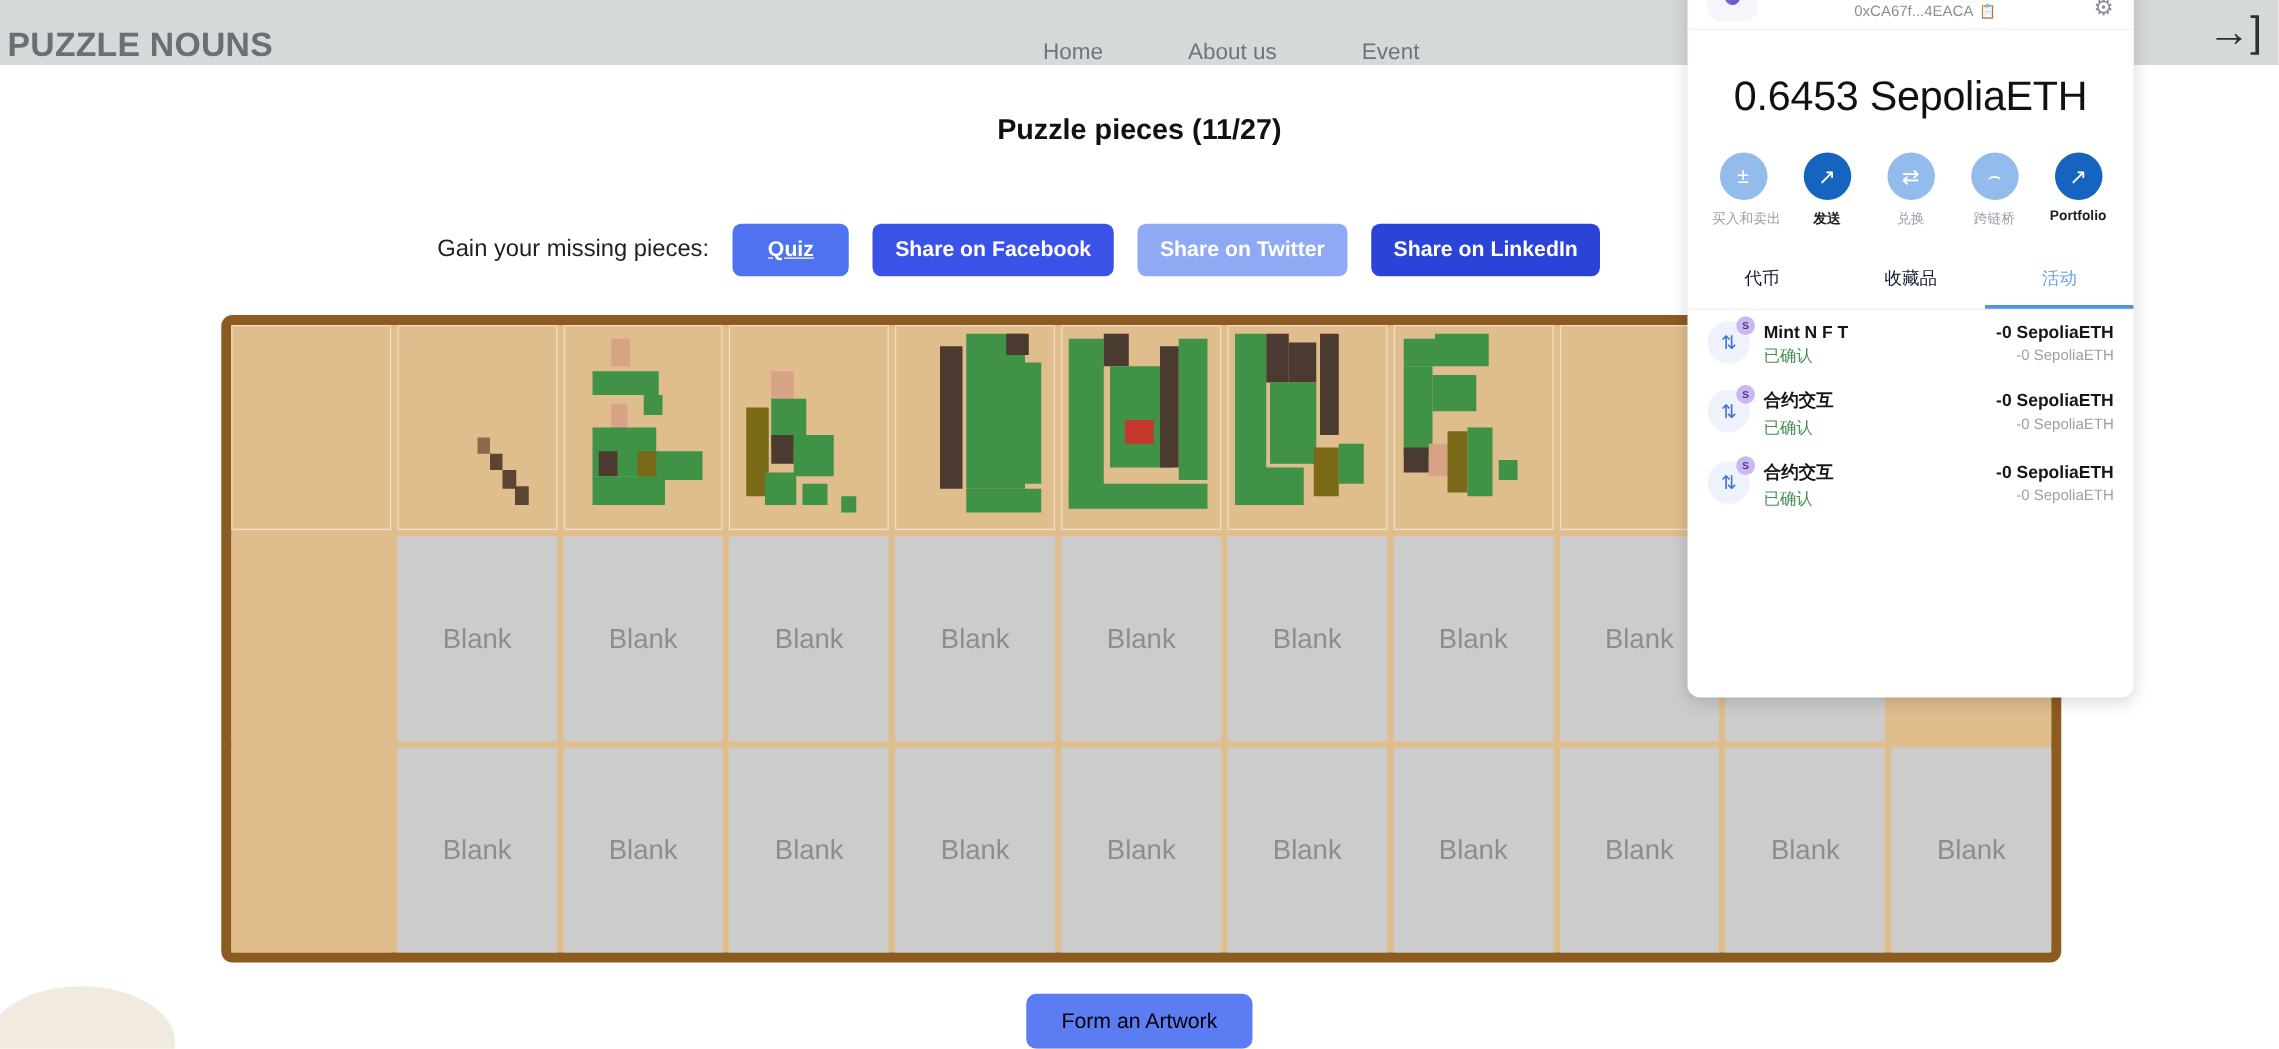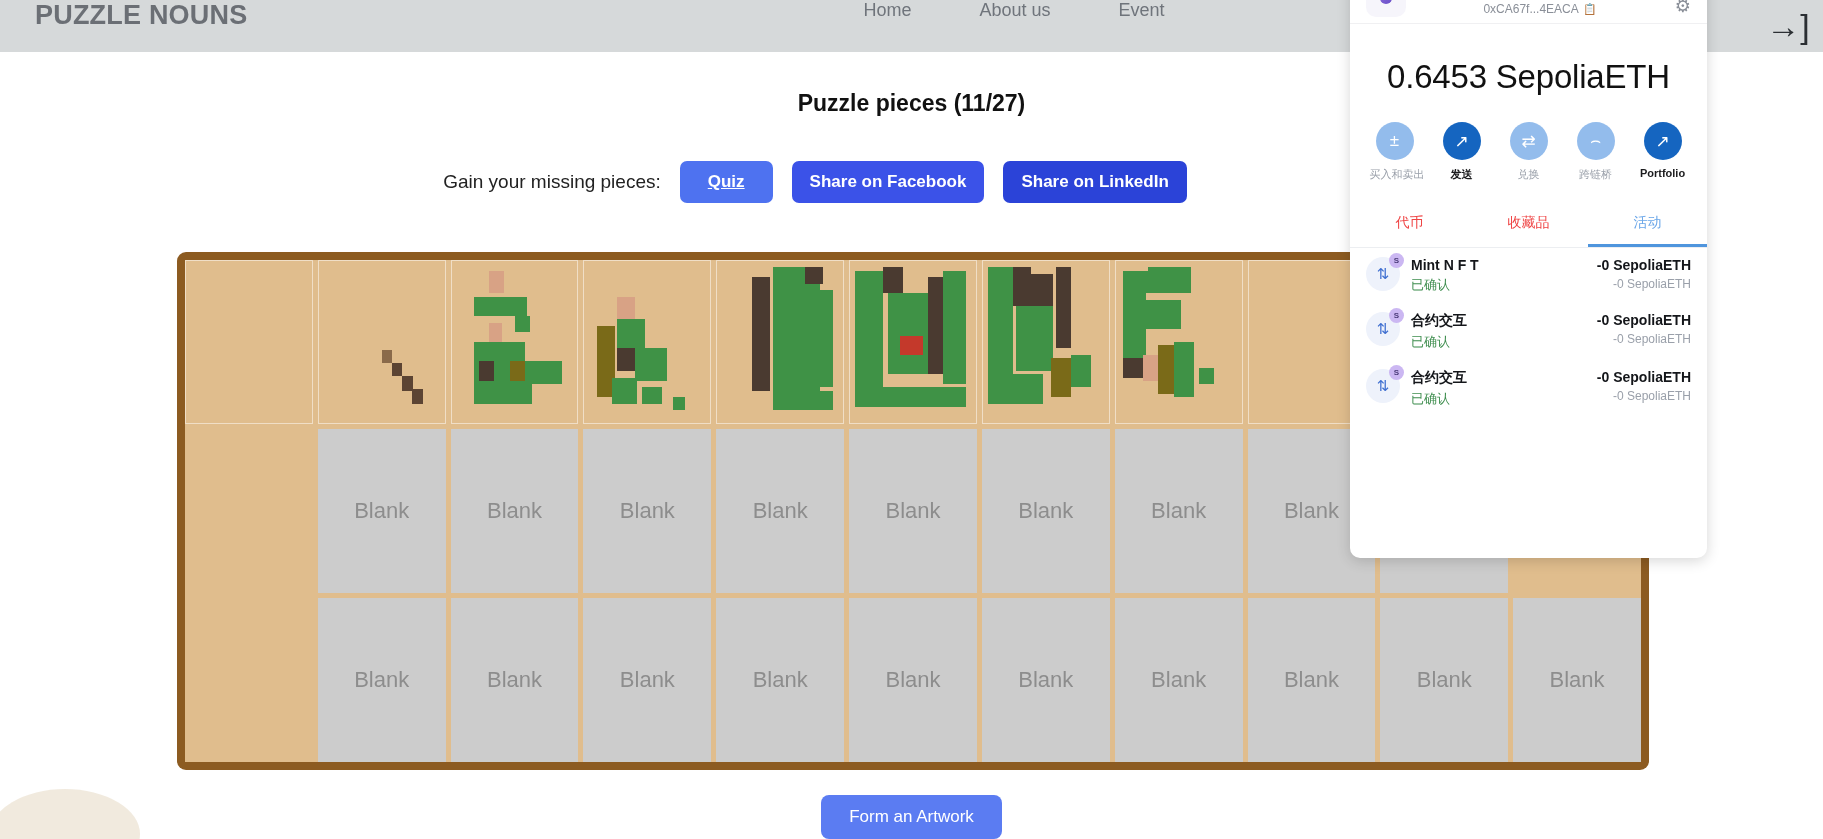--- a/index.html
+++ b/index.html
@@ -9,23 +9,22 @@
     background: #ffffff;
     overflow: hidden;
     position: relative;
   }
 
   
   .navbar {
     position: absolute; top: 0; left: 0;
     width: 1823px; height: 52px;
     background: #d6d9da;
-    display: flex; align-items: flex-start;
+    display: flex; align-items: flex-end;
     z-index: 5;
-    padding-left: 29px;
   }
   .brand {
     font-size: 27px; font-weight: bold;
     color: #6b6f75; letter-spacing: .2px;
     margin-left: 6px;
     white-space: nowrap;
   }
   .nav-links {
     display: flex; align-items: center;
     margin-left: 616px;
@@ -45,21 +44,21 @@
     font-size: 34px; color: #2b2f33; font-weight: 300;
   }
 
   
   .page-title {
     position: absolute; top: 90px; left: 0; width: 1823px;
     text-align: center;
     font-size: 23px; font-weight: bold; color: #111;
   }
   .actions-row {
-    position: absolute; top: 161px; left: 0; width: 1630px;
+    position: absolute; top: 179px; left: 0; width: 1630px;
     display: flex; align-items: center; justify-content: center;
     gap: 19px;
   }
   .actions-label { font-size: 19px; color: #222; }
   .btn {
     border: none; border-radius: 7px;
     font-size: 17px; font-weight: bold; color: #fff;
     padding: 11px 18px; cursor: pointer;
     white-space: nowrap;
     font-family: "Liberation Sans", sans-serif;
@@ -100,21 +99,21 @@
   }
   .cell.empty-tan { background: #e0bd8d; border: none; }
   .px { position: absolute; }
 
   
   .form-artwork-wrap {
     position: absolute; top: 795px; left: 0; width: 1823px;
     display: flex; justify-content: center;
   }
   .btn-form {
-    background: #5b7cf2; color: #ffffff; border: none;
+    background: #5b7cf2; color: #000000; border: none;
     border-radius: 8px; font-size: 17px; font-weight: normal;
     padding: 12px 28px; cursor: pointer;
     font-family: "Liberation Sans", sans-serif;
   }
   .corner-blob {
     position: absolute; left: -10px; bottom: -40px;
     width: 150px; height: 90px; border-radius: 50%;
     background: #efe6d8; opacity: .85;
   }
 
@@ -176,21 +175,21 @@
   .c-dark  { background: #1565c0; }
   .w-alabel { font-size: 11px; color: #9aa0aa; white-space: nowrap; }
   .w-alabel.on { color: #1c1c1e; font-weight: bold; }
 
   .w-tabs {
     display: flex; border-bottom: 1px solid #eceef1;
   }
   .w-tab {
     flex: 1; text-align: center;
     padding: 14px 0 12px 0;
-    font-size: 14px; color: #ef4444;
+    font-size: 14px; color: #0f172a;
     cursor: pointer;
   }
   .w-tab.active { color: #6aa6e8; border-bottom: 3px solid #4f95dd; }
 
   .w-date { font-size: 13px; font-weight: bold; color: #2b2f36; padding: 16px 16px 6px 16px; }
   .tx {
     display: flex; align-items: flex-start;
     padding: 9px 16px 9px 16px;
   }
   .tx-ic {
@@ -227,20 +226,21 @@
     <div class="login-icon">→]</div>
   </div>
 </div>
 
 <div class="page-title">Puzzle pieces (11/27)</div>
 
 <div class="actions-row">
   <span class="actions-label">Gain your missing pieces:</span>
   <button class="btn btn-quiz">Quiz</button>
   <button class="btn btn-fb">Share on Facebook</button>
+  <button class="btn btn-tw">Share on Twitter</button>
   <button class="btn btn-li">Share on LinkedIn</button>
 </div>
 
 <div class="board">
   <div class="board-inner" id="grid">
       <div class="cell filled"></div>
       <div class="cell filled">
         <span class="px" style="left: 50%; top: 55%; width: 8%; height: 8%; background: rgb(138, 106, 74);"></span>
         <span class="px" style="left: 58%; top: 63%; width: 8%; height: 8%; background: rgb(92, 68, 51);"></span>
         <span class="px" style="left: 66%; top: 71%; width: 9%; height: 9%; background: rgb(92, 68, 51);"></span>

